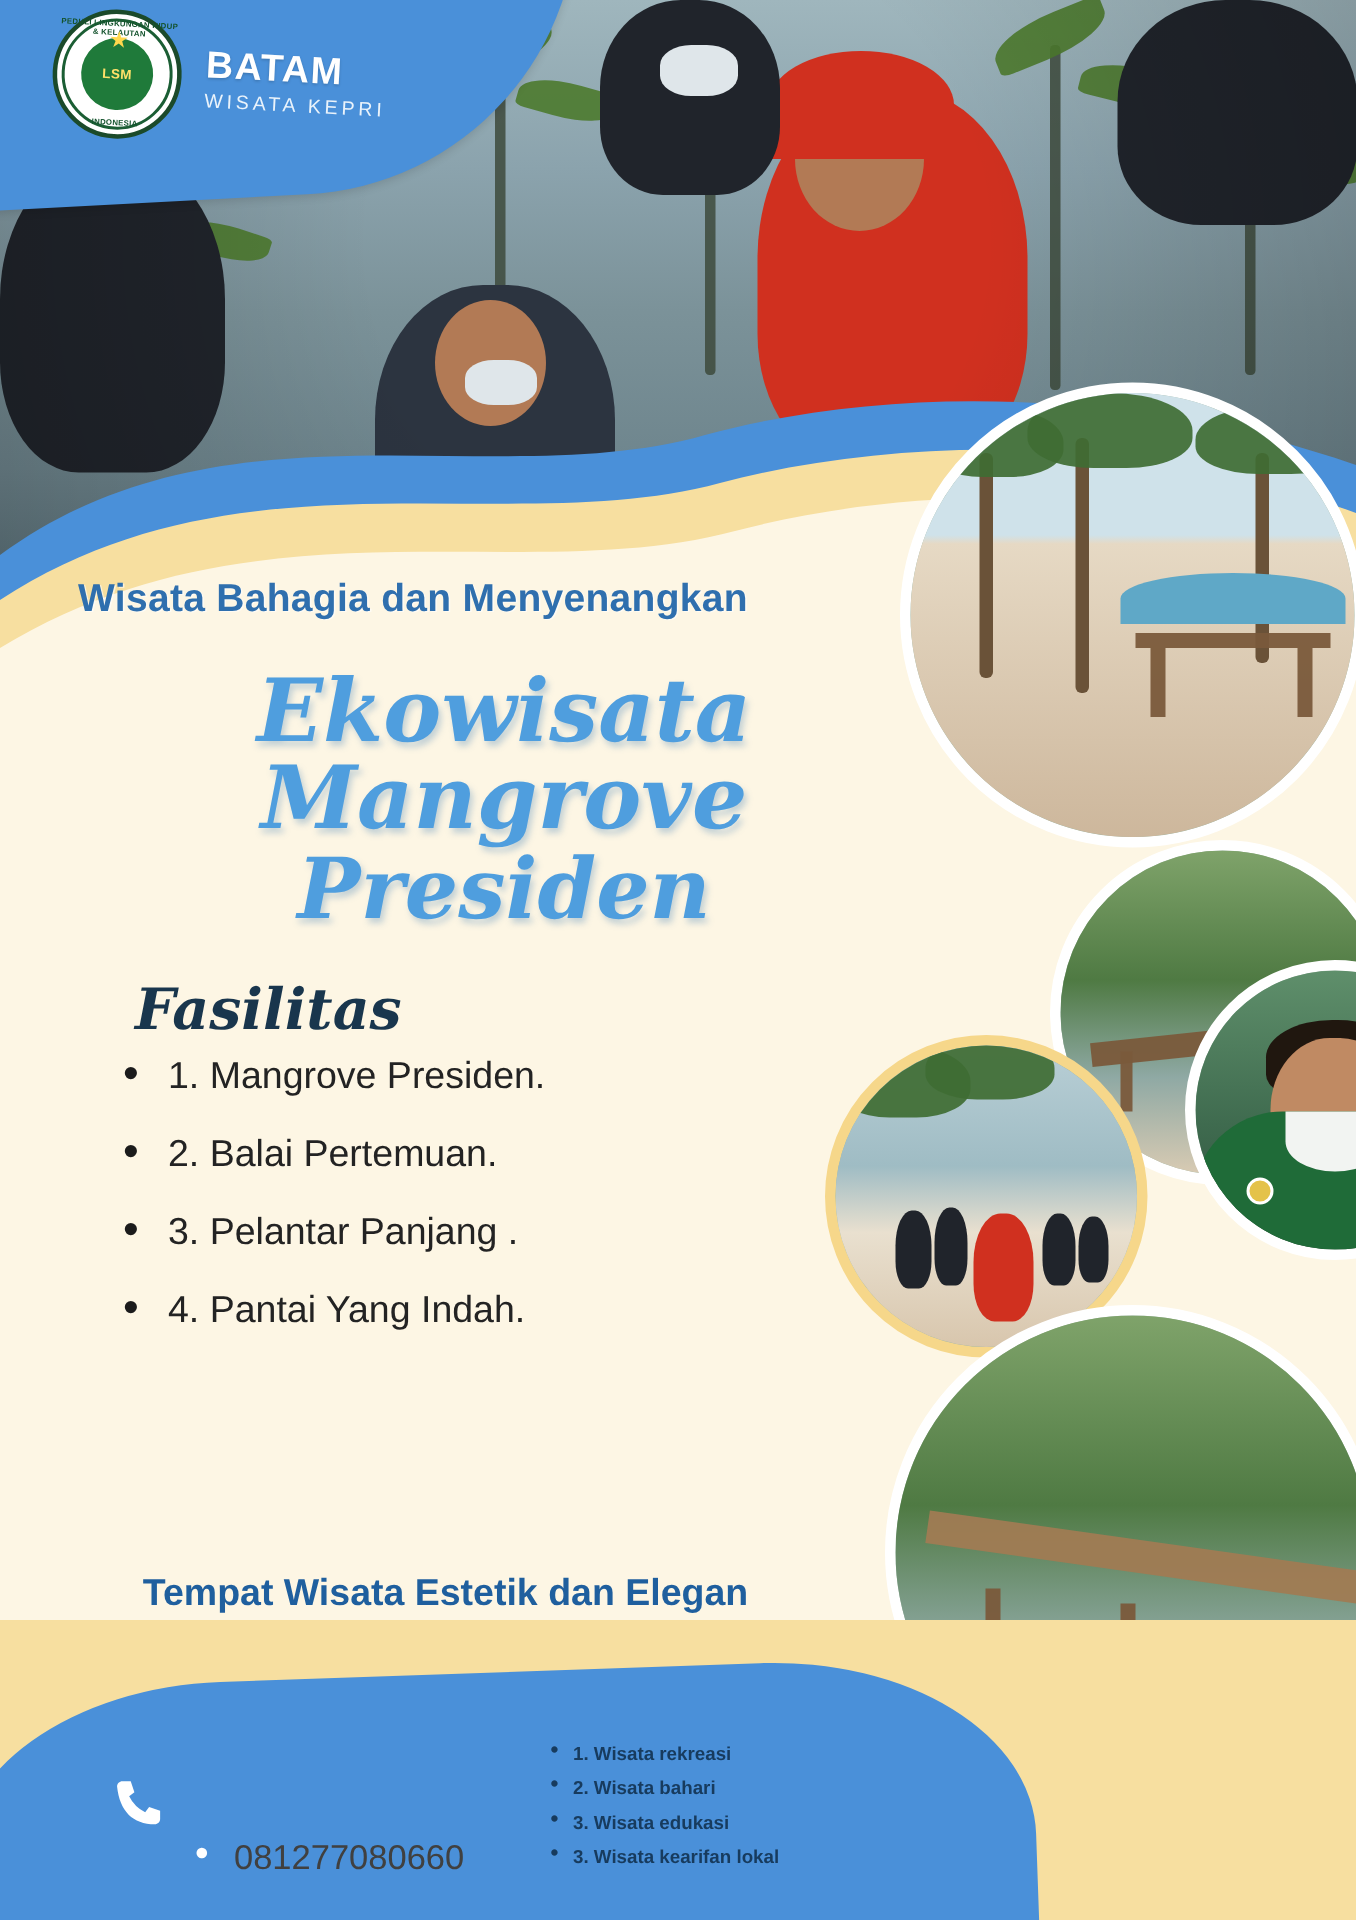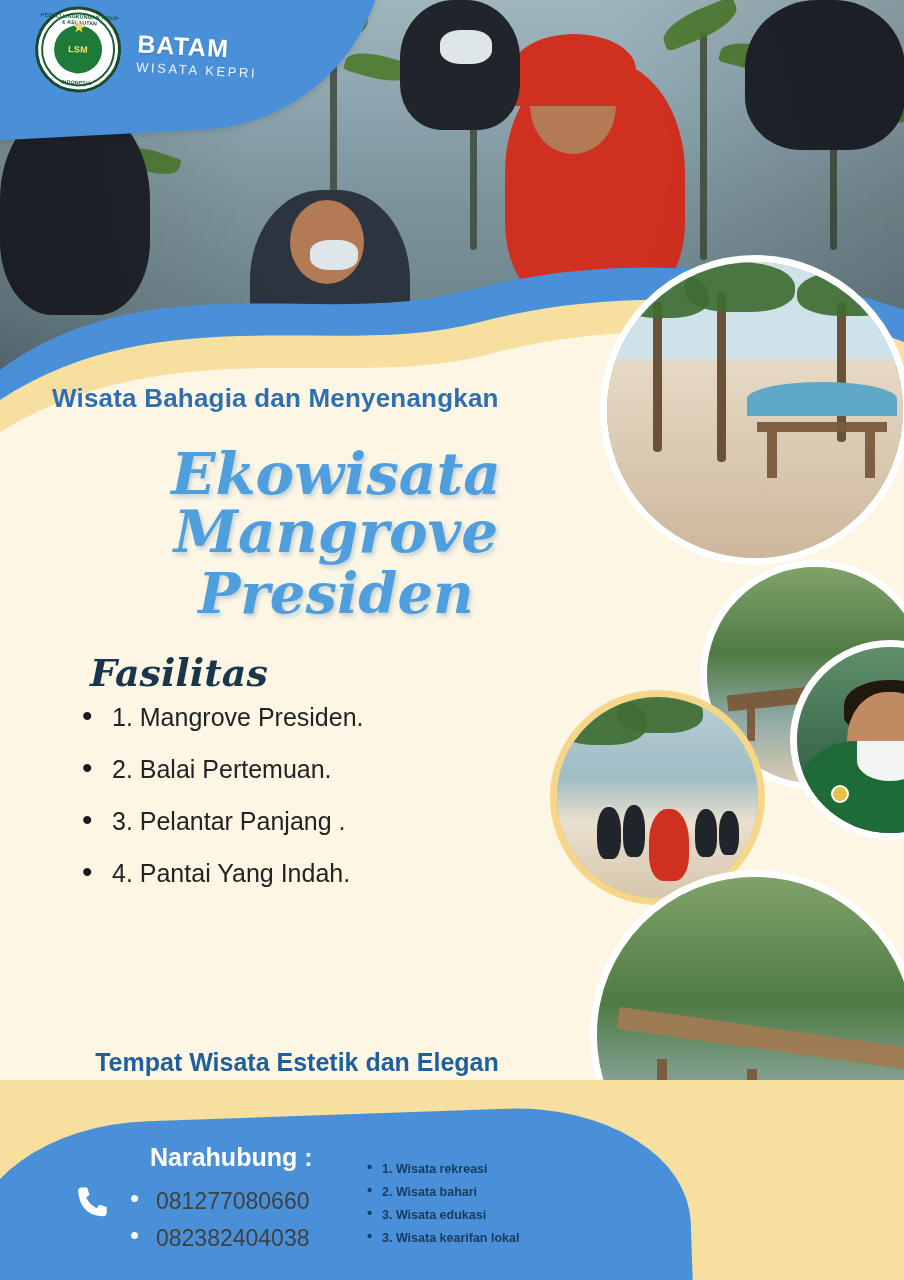--- a/index.html
+++ b/index.html
@@ -415,25 +415,23 @@
     <div class="sand"></div>
   </div>
 
   <div class="bottom-cream"></div>
   <div class="bottom-blue"></div>
 
   <svg class="phone-icon" viewBox="0 0 24 24">
     <path fill="currentColor" d="M6.6 2h3.2l1.4 4.2-2 1.5a13.5 13.5 0 0 0 6.1 6.1l1.5-2 4.2 1.4v3.2c0 1.1-.9 2-2 2C10.6 18.4 5.6 13.4 4.6 4c0-1.1.9-2 2-2z"></path>
   </svg>
 
-  <div class="narahubung">Narahubung :</div>
 
   <ul class="phones">
     <li>081277080660</li>
-    <li>082382404038</li>
   </ul>
 
   <ul class="mini-list">
     <li>1. Wisata rekreasi</li>
     <li>2. Wisata bahari</li>
     <li>3. Wisata edukasi</li>
     <li>3. Wisata kearifan lokal</li>
   </ul>
 
 </div>

